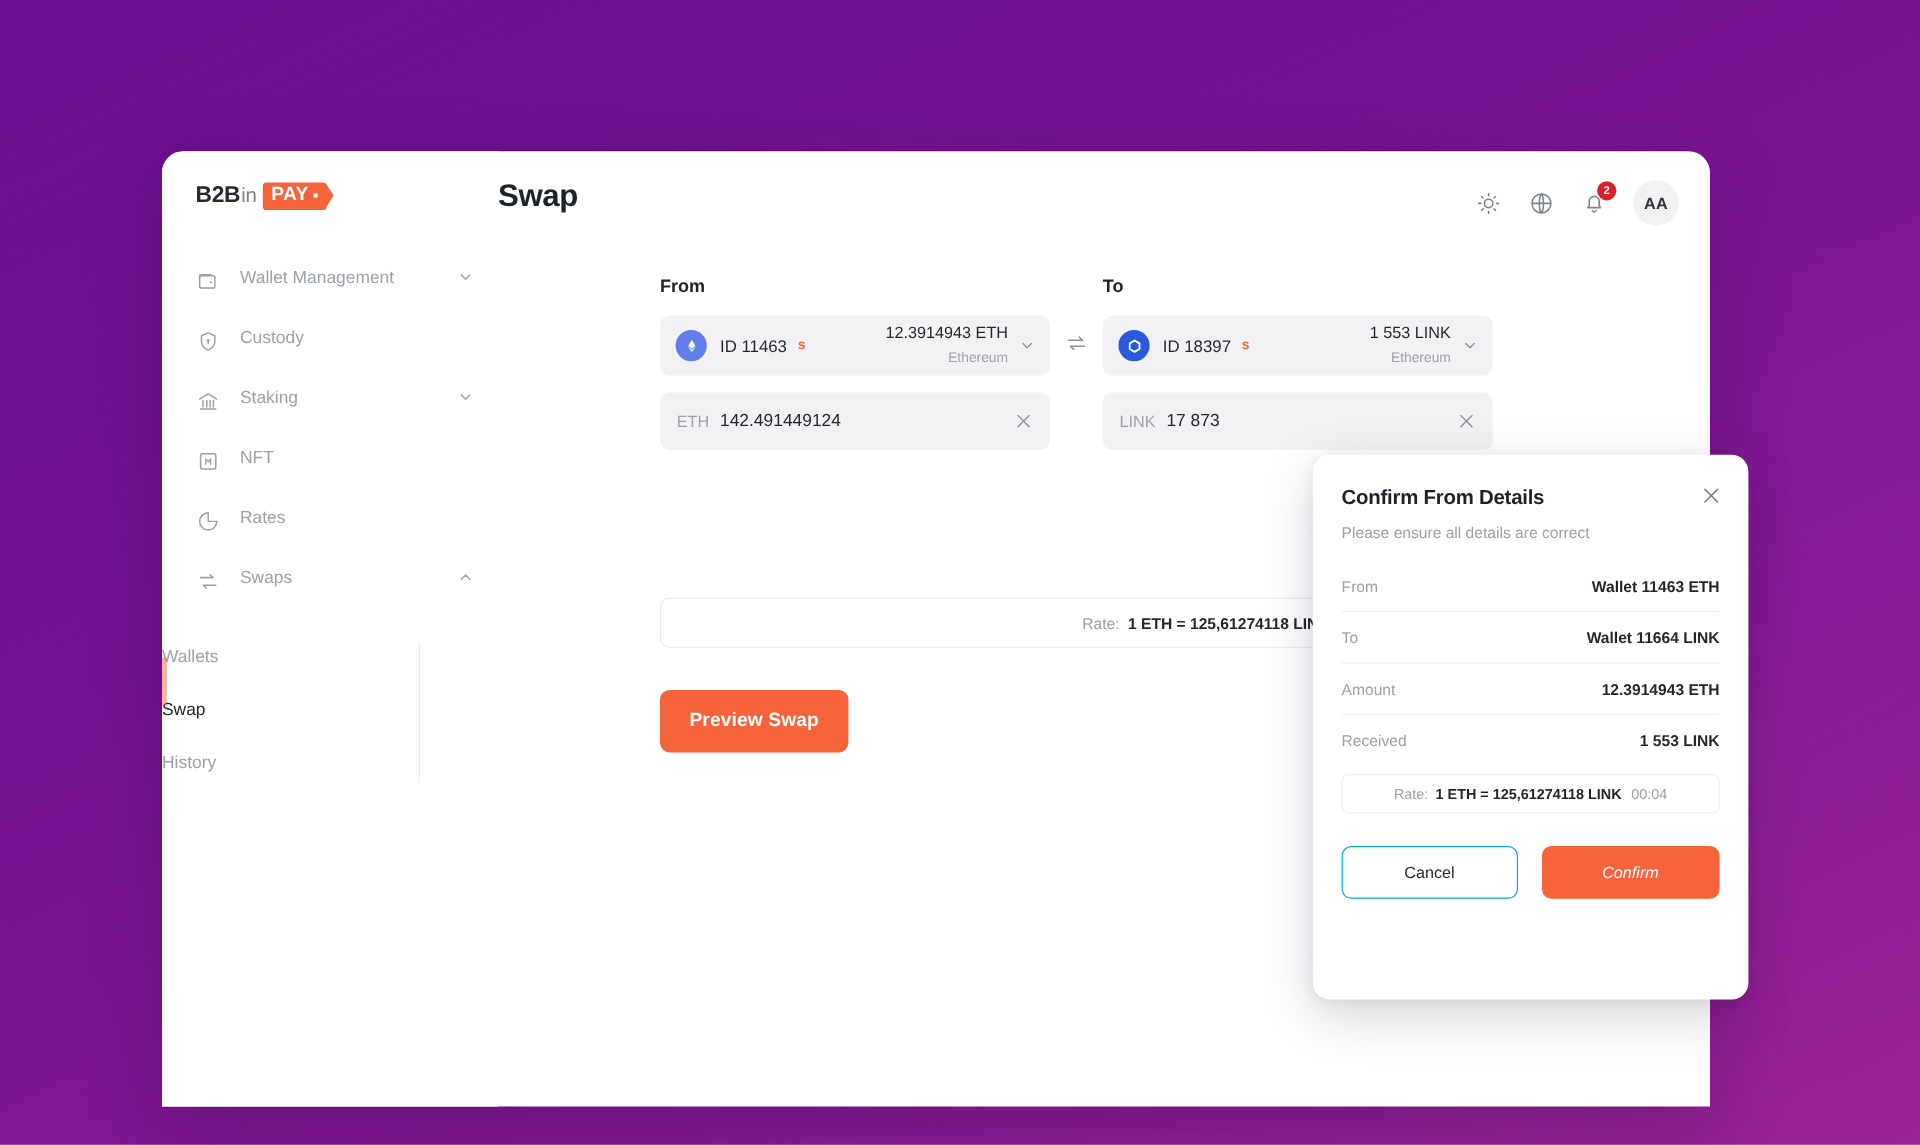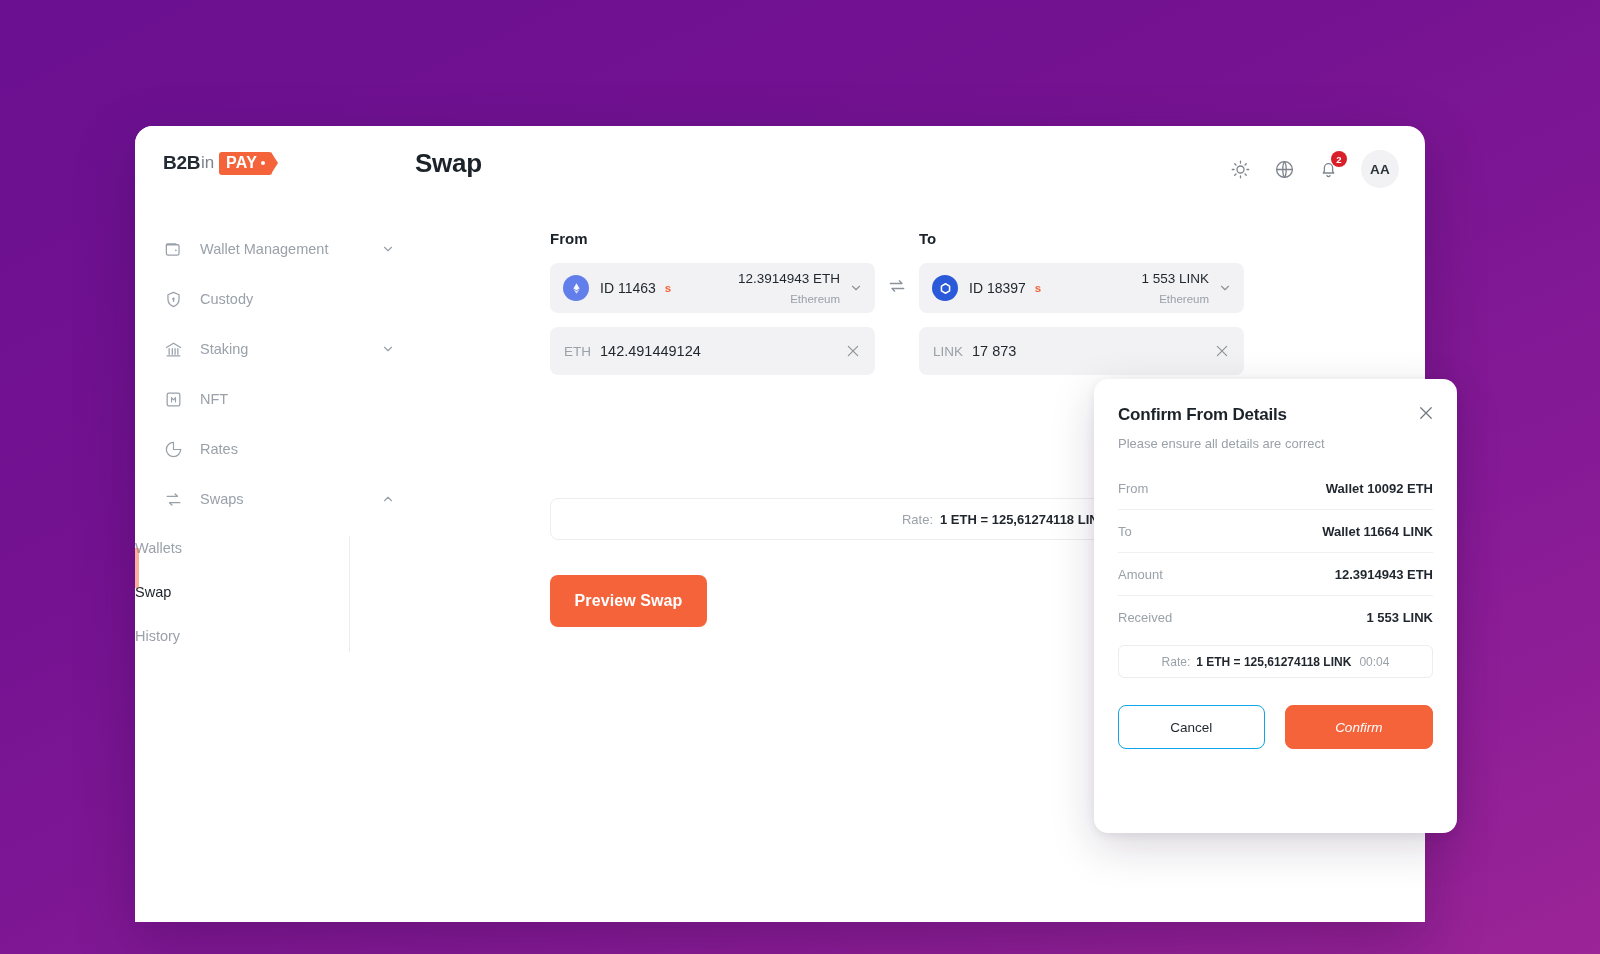--- a/index.html
+++ b/index.html
@@ -59,21 +59,21 @@
     border-top: 11px solid transparent;
     border-bottom: 11px solid transparent;
   }
   .logo-dot {
     width: 4px; height: 4px; border-radius: 50%;
     background: #fff; margin-left: 4px; position: relative; z-index: 2;
   }
 
   #nav { position: absolute; left: 0; top: 98px; width: 280px; }
   .nav-item {
-    display: flex; align-items: center;
+    display: flex; align-items: flex-start;
     height: 50px;
     padding-left: 28px; padding-right: 20px;
     cursor: pointer;
     position: relative;
   }
   .nav-icon {
     width: 20px; height: 20px;
     display: flex; align-items: center; justify-content: center;
     flex: 0 0 20px;
     color: #9aa1a9;
@@ -607,21 +607,21 @@
   <span id="modal-close">
     <svg width="18" height="18" viewBox="0 0 24 24" fill="none" stroke="currentColor" stroke-width="1.6" stroke-linecap="round">
         <path d="M5 5l14 14M19 5L5 19"></path>
       </svg>
   </span>
   <div id="modal-sub">Please ensure all details are correct</div>
 
   <div class="detail-rows">
     <div class="detail-row">
       <span class="detail-k">From</span>
-      <span class="detail-v">Wallet 10092 ETH</span>
+      <span class="detail-v">Wallet 11463 ETH</span>
     </div>
     <div class="detail-row">
       <span class="detail-k">To</span>
       <span class="detail-v">Wallet 11664 LINK</span>
     </div>
     <div class="detail-row">
       <span class="detail-k">Amount</span>
       <span class="detail-v">12.3914943 ETH</span>
     </div>
     <div class="detail-row">

